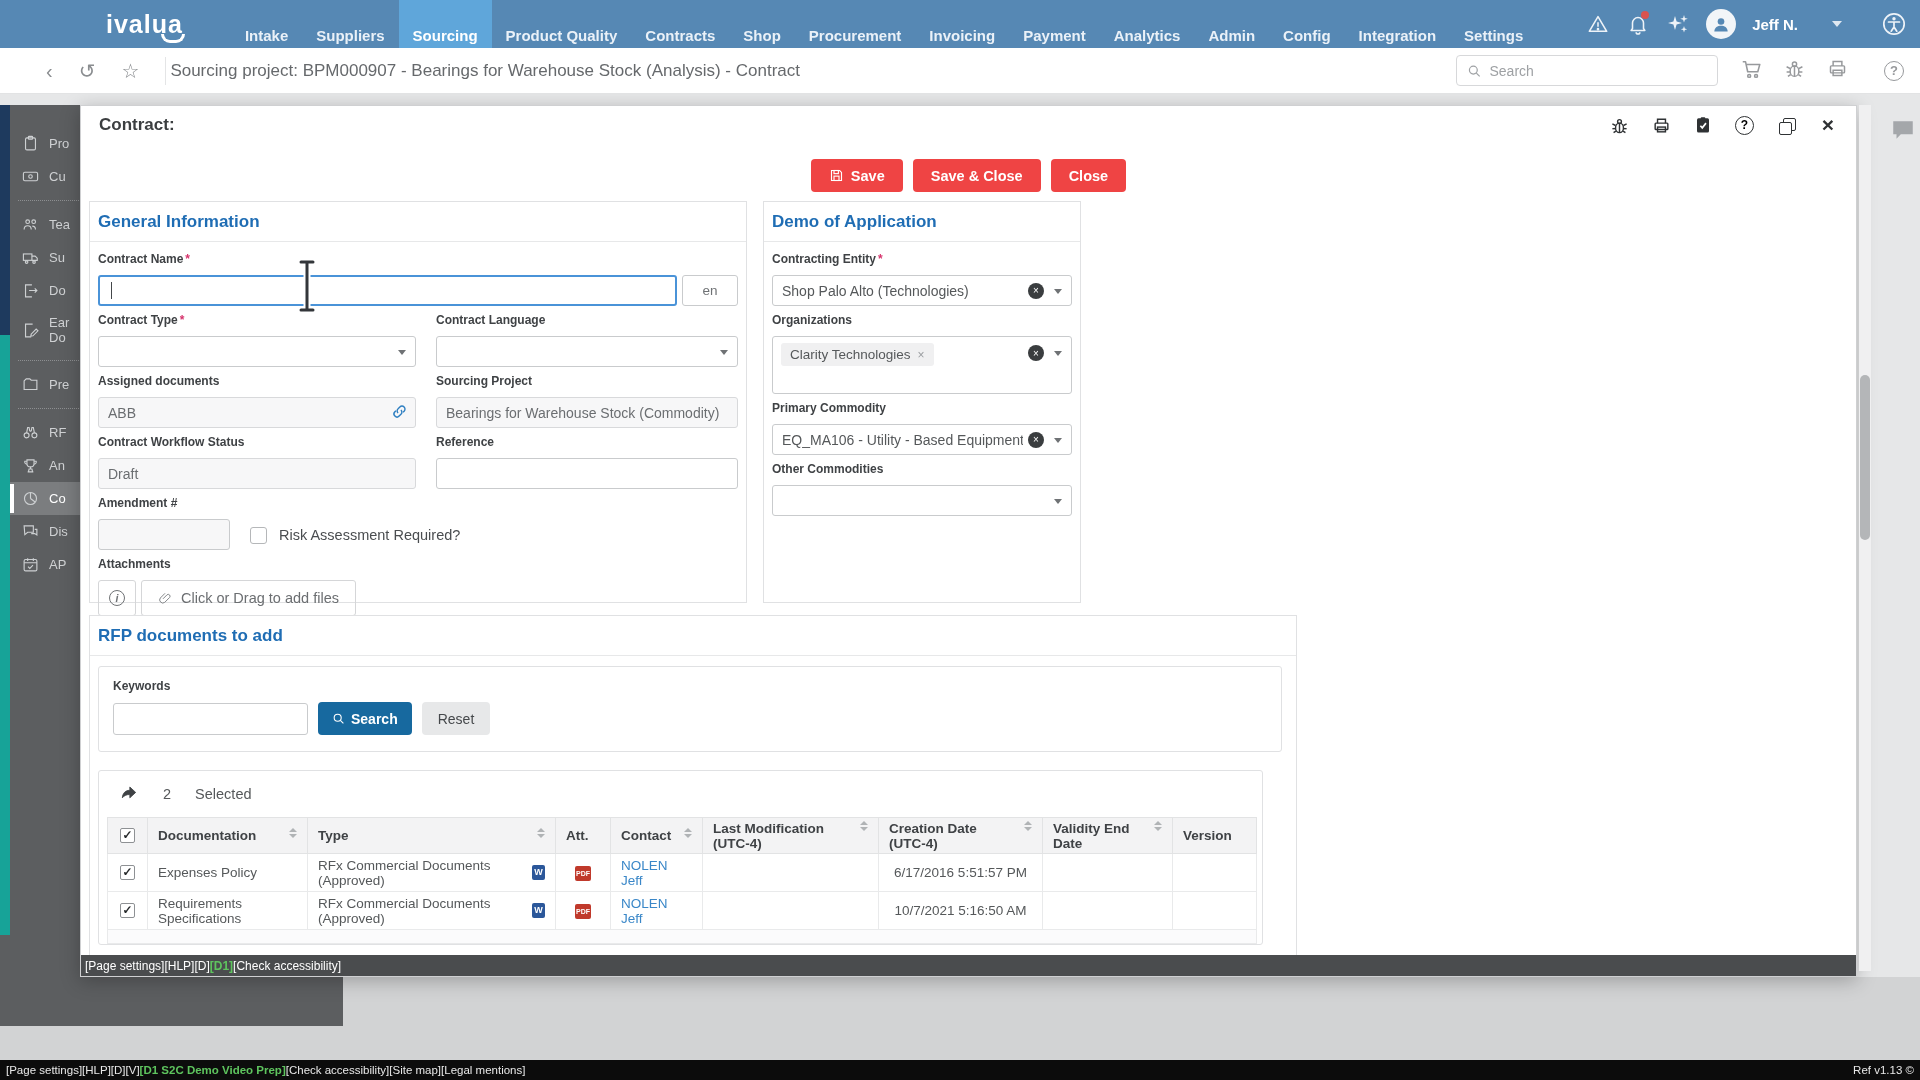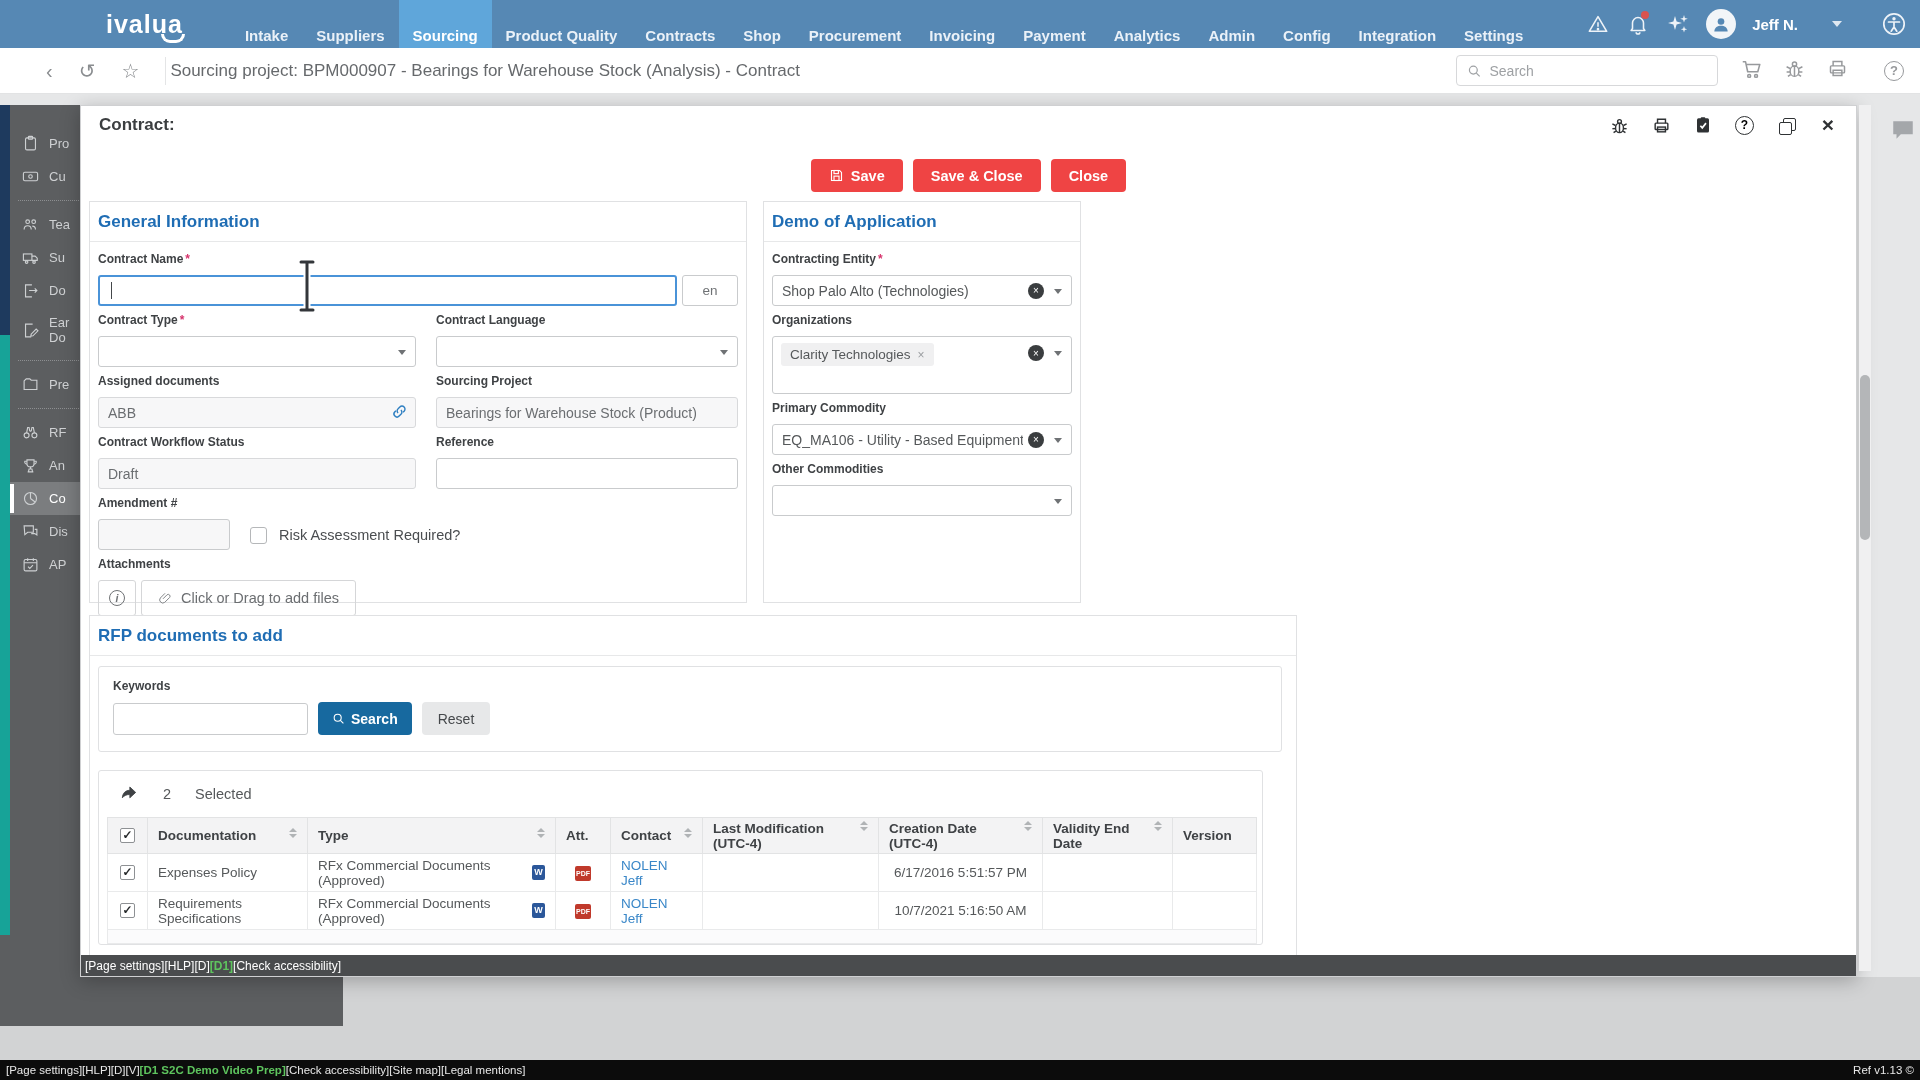--- a/index.html
+++ b/index.html
@@ -453,21 +453,21 @@
                 <svg width="17" height="17" viewBox="0 0 24 24" style="stroke:#2e7fc1;fill:none;stroke-width:2;">
                     <path d="M10 14 a4 4 0 0 1 0-6 l2.5-2.5 a4 4 0 0 1 6 6 L17 13"></path>
                     <path d="M14 10 a4 4 0 0 1 0 6 l-2.5 2.5 a4 4 0 0 1 -6 -6 L7 11"></path>
                   </svg>
               </span>
             </div>
           </div>
           <div class="fld c2">
             <label class="fld-label">Sourcing Project</label>
             <div class="ro">
-                <span>Bearings for Warehouse Stock (Product)</span>
+                <span>Bearings for Warehouse Stock (Commodity)</span>
               </div>
           </div>
         </div>
         <div class="row2">
           <div class="fld c1">
             <label class="fld-label">Contract Workflow Status</label>
             <div class="ro">
                 <span>Draft</span>
               </div>
           </div>

